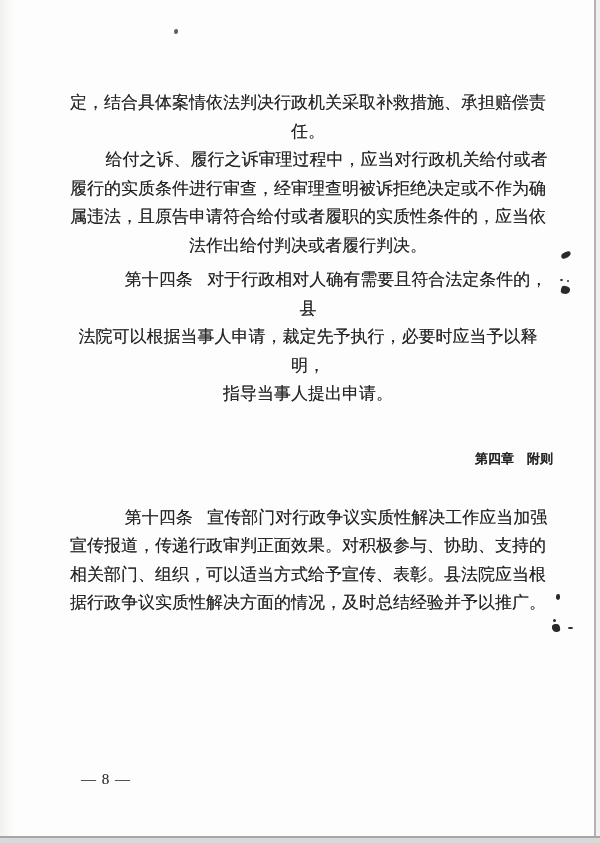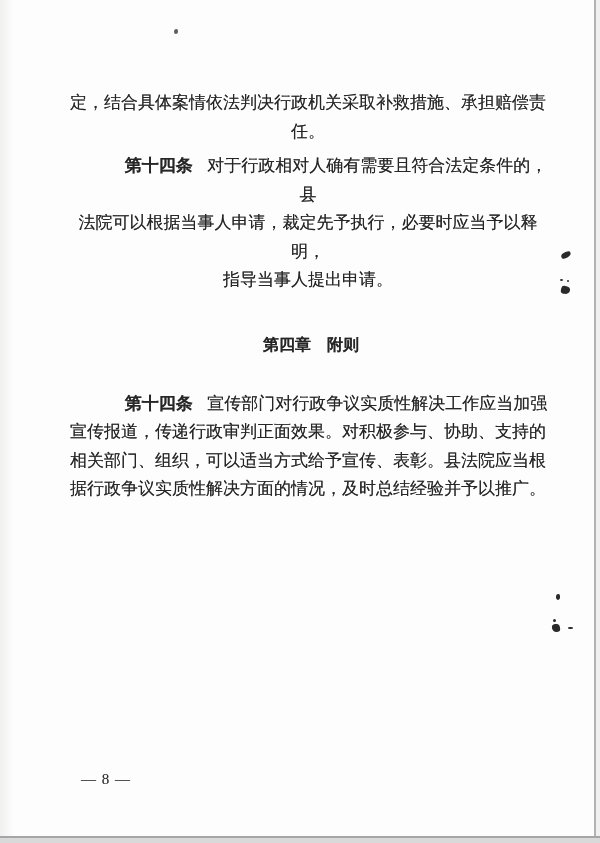--- a/index.html
+++ b/index.html
@@ -35,24 +35,24 @@
   }
   
   .content {
     position: absolute; top: 89px; left: 66px; width: 484px;
     font-size: 17px; line-height: 28.5px;
     text-shadow: 0 0 0.6px rgba(38,38,38,0.65);
   }
   .content p { margin: 0; text-indent: 37px; text-align: center; }
   .content p.noindent { text-indent: 0; }
   .t { white-space: pre-line; }
-  .art-num { font-weight: 700; margin-right: 0.85em; margin-left: 19px; }
+  .art-num { font-weight: 400; margin-right: 0.85em; margin-left: 19px; }
   p.chapter {
-    margin-top: 35px; text-indent: 0; text-align: center;
-    font-weight: 700; font-size: 16px; line-height: 29px;
+    margin-top: 35px; text-indent: 0; text-align: right;
+    font-weight: 700; font-size: 13px; line-height: 29px;
     position: relative; left: 3px; white-space: normal;
   }
   p.art14 { margin-top: 6px; }
   p.art15 { margin-top: 31px; }
   p.art16 { margin-top: 4px; }
   
   .page-num {
     position: absolute; left: 81px; top: 771px;
     font-size: 15px; letter-spacing: 1px; color: #333;
     text-shadow: 0 0 0.5px rgba(40,40,40,0.5);
@@ -72,20 +72,24 @@
 </head>
 <body>
 
 <div class="page">
 
   <div class="edge-left"></div>
 
   <div class="content">
     <p class="noindent"><span class="t">定，结合具体案情依法判决行政机关采取补救措施、承担赔偿责
 任。</span></p>
+    <p><span class="t">给付之诉、履行之诉审理过程中，应当对行政机关给付或者
+履行的实质条件进行审查，经审理查明被诉拒绝决定或不作为确
+属违法，且原告申请符合给付或者履职的实质性条件的，应当依
+法作出给付判决或者履行判决。</span></p>
     <p class="art14"><b class="art-num">第十四条</b><span class="t">对于行政相对人确有需要且符合法定条件的，县
 法院可以根据当事人申请，裁定先予执行，必要时应当予以释明，
 指导当事人提出申请。</span></p>
     <p class="chapter">第四章　附则</p>
     <p class="art15"><b class="art-num">第十四条</b><span class="t">宣传部门对行政争议实质性解决工作应当加强
 宣传报道，传递行政审判正面效果。对积极参与、协助、支持的
 相关部门、组织，可以适当方式给予宣传、表彰。县法院应当根
 据行政争议实质性解决方面的情况，及时总结经验并予以推广。</span></p>
   </div>
 

